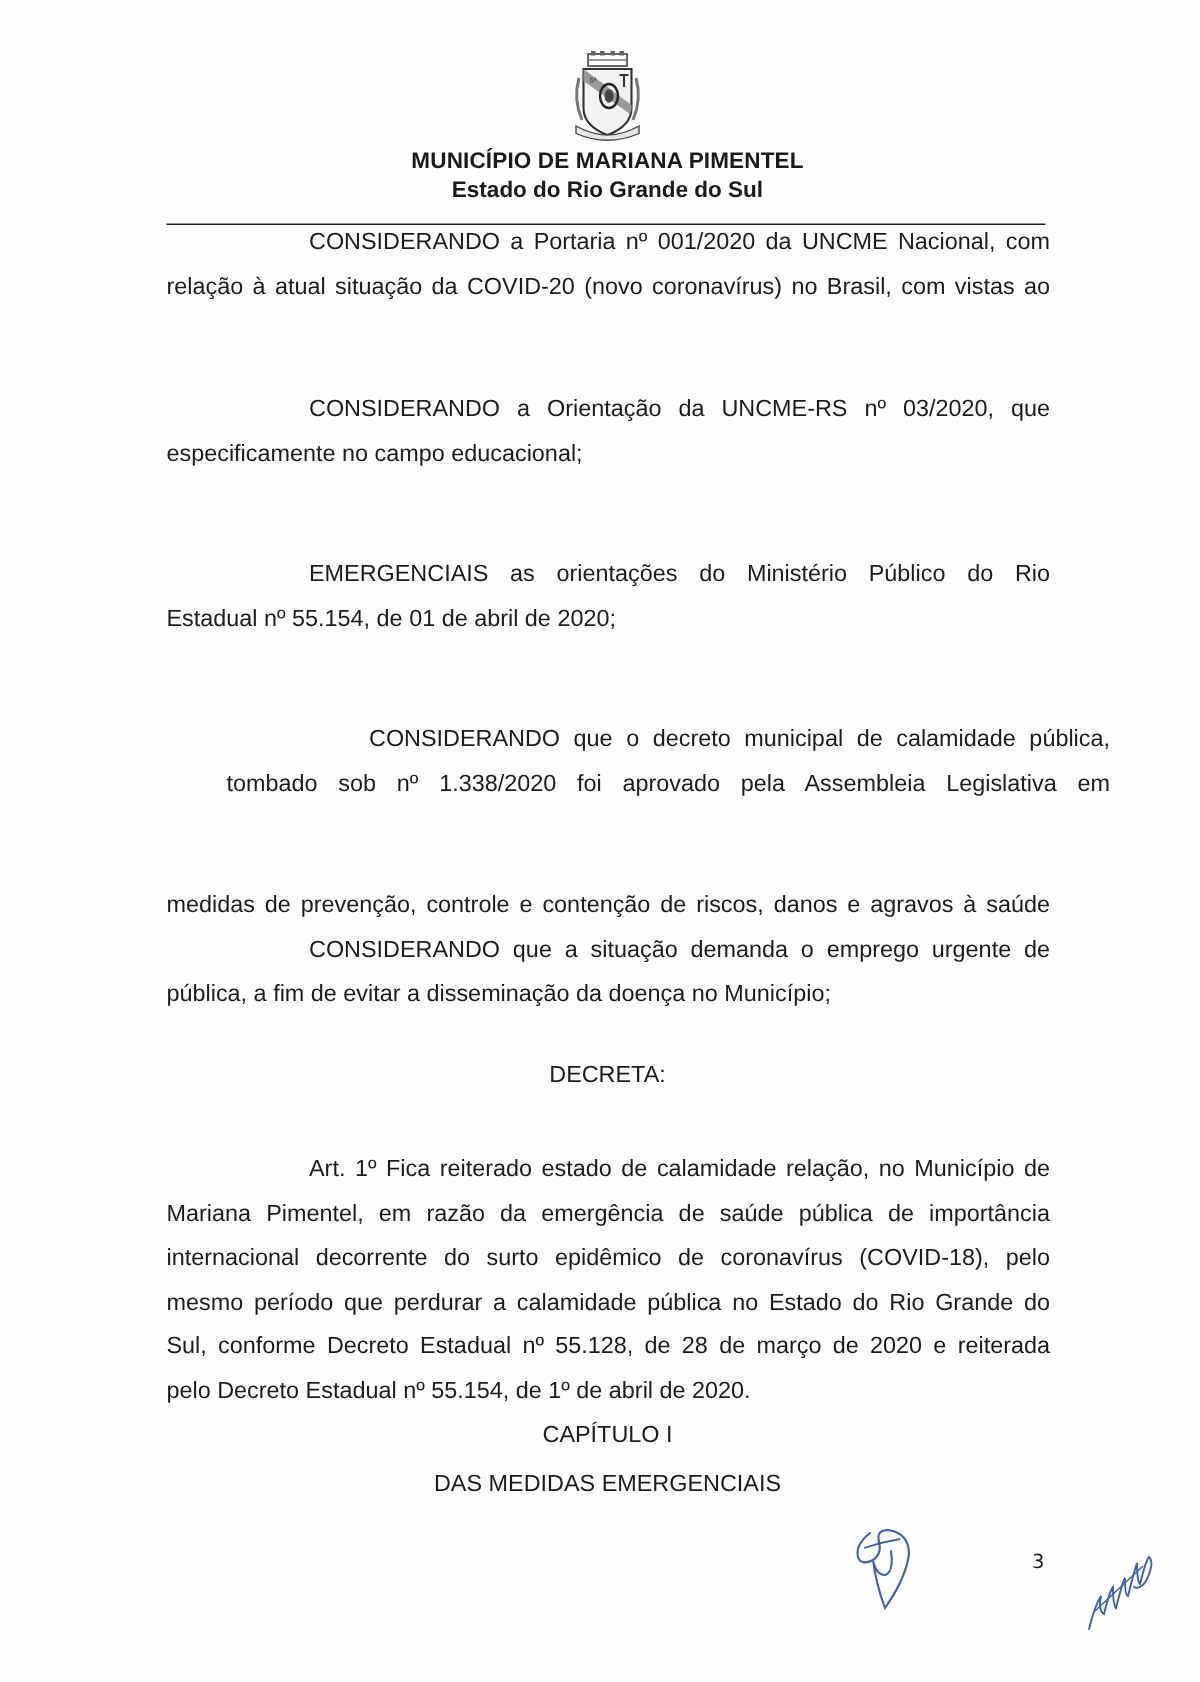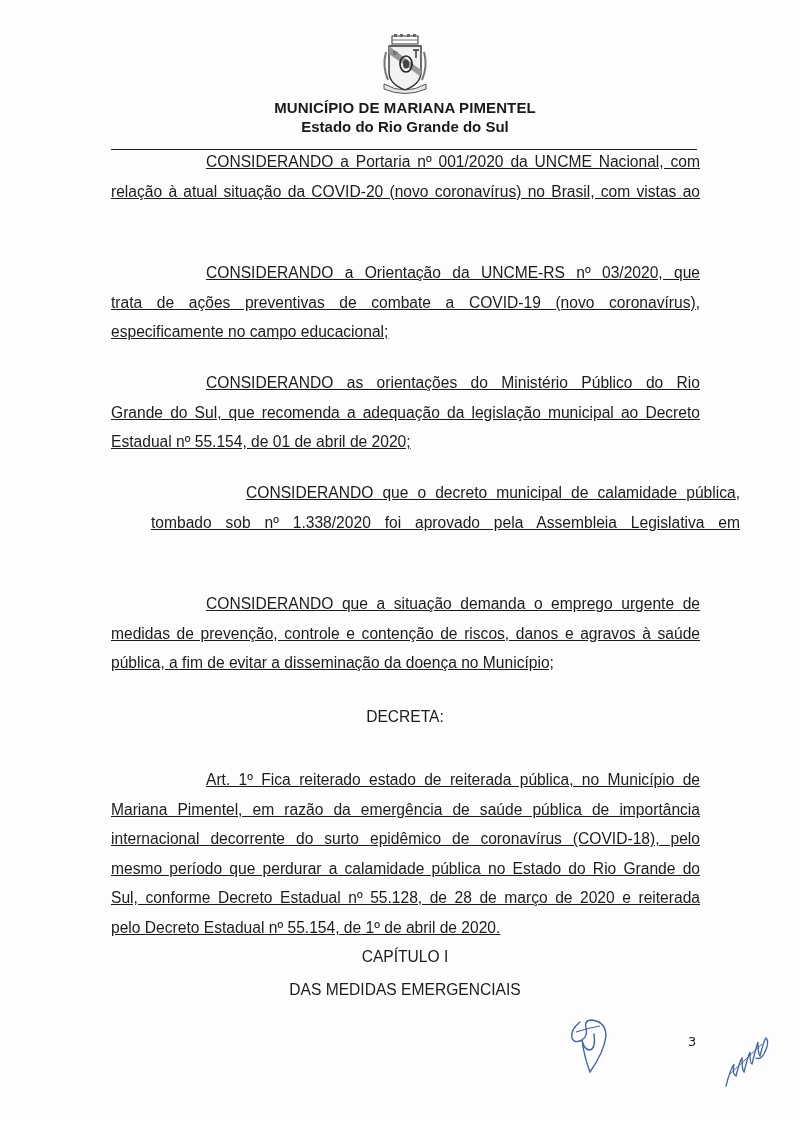--- a/index.html
+++ b/index.html
@@ -58,21 +58,20 @@
       font-size: 15.6px;
       line-height: 29.5px;
       text-align: justify;
       color: #1c1c1c;
     }
     .line {
       display: block;
       text-align: justify;
       text-align-last: justify;
       white-space: nowrap;
-      text-decoration: underline;
     }
     .line.last {
       text-align-last: left;
     }
     .line.first {
       padding-left: 95px;
     }
     .centered {
       position: absolute;
       left: 0; width: 810px;
@@ -123,45 +122,43 @@
   <div class="header-sub">Estado do Rio Grande do Sul</div>
   <div class="header-rule"></div>
 
   <div class="body-text" style="top:147px;">
     <span class="line first">CONSIDERANDO a Portaria nº 001/2020 da UNCME Nacional, com</span>
     <span class="line">relação à atual situação da COVID-20 (novo coronavírus) no Brasil, com vistas ao</span>
   </div>
 
   <div class="body-text" style="top:258px;">
     <span class="line first">CONSIDERANDO a Orientação da UNCME-RS nº 03/2020, que</span>
-    <span class="line">trata de ações preventivas de combate a COVID-19 (novo coronavírus),</span>
     <span class="line last">especificamente no campo educacional;</span>
   </div>
 
   <div class="body-text" style="top:368px;">
-    <span class="line first">CONSIDERANDO as orientações do Ministério Público do Rio</span>
-    <span class="line">Grande do Sul, que recomenda a adequação da legislação municipal ao Decreto</span>
+    <span class="line first">EMERGENCIAIS as orientações do Ministério Público do Rio</span>
     <span class="line last">Estadual nº 55.154, de 01 de abril de 2020;</span>
   </div>
 
   <div class="body-text" style="top:478px;margin-left:40px;">
     <span class="line first">CONSIDERANDO que o decreto municipal de calamidade pública,</span>
     <span class="line">tombado sob nº 1.338/2020 foi aprovado pela Assembleia Legislativa em</span>
   </div>
 
   <div class="body-text" style="top:589px;">
+    <span class="line">medidas de prevenção, controle e contenção de riscos, danos e agravos à saúde</span>
     <span class="line first">CONSIDERANDO que a situação demanda o emprego urgente de</span>
-    <span class="line">medidas de prevenção, controle e contenção de riscos, danos e agravos à saúde</span>
     <span class="line last">pública, a fim de evitar a disseminação da doença no Município;</span>
   </div>
 
   <div class="centered" style="top:702px;">DECRETA:</div>
 
   <div class="body-text" style="top:765px;">
-    <span class="line first">Art. 1º Fica reiterado  estado de reiterada pública, no Município de</span>
+    <span class="line first">Art. 1º Fica reiterado  estado de calamidade relação, no Município de</span>
     <span class="line">Mariana Pimentel, em razão da emergência de saúde pública de importância</span>
     <span class="line">internacional decorrente do surto epidêmico de coronavírus (COVID-18), pelo</span>
     <span class="line">mesmo período que perdurar a calamidade pública no Estado do Rio Grande do</span>
     <span class="line">Sul, conforme Decreto Estadual nº 55.128, de 28 de março de 2020 e reiterada</span>
     <span class="line last">pelo Decreto Estadual nº 55.154, de 1º de abril de 2020.</span>
   </div>
 
   <div class="centered" style="top:942px;">CAPÍTULO I</div>
   <div class="centered" style="top:975px;">DAS MEDIDAS EMERGENCIAIS</div>
 

